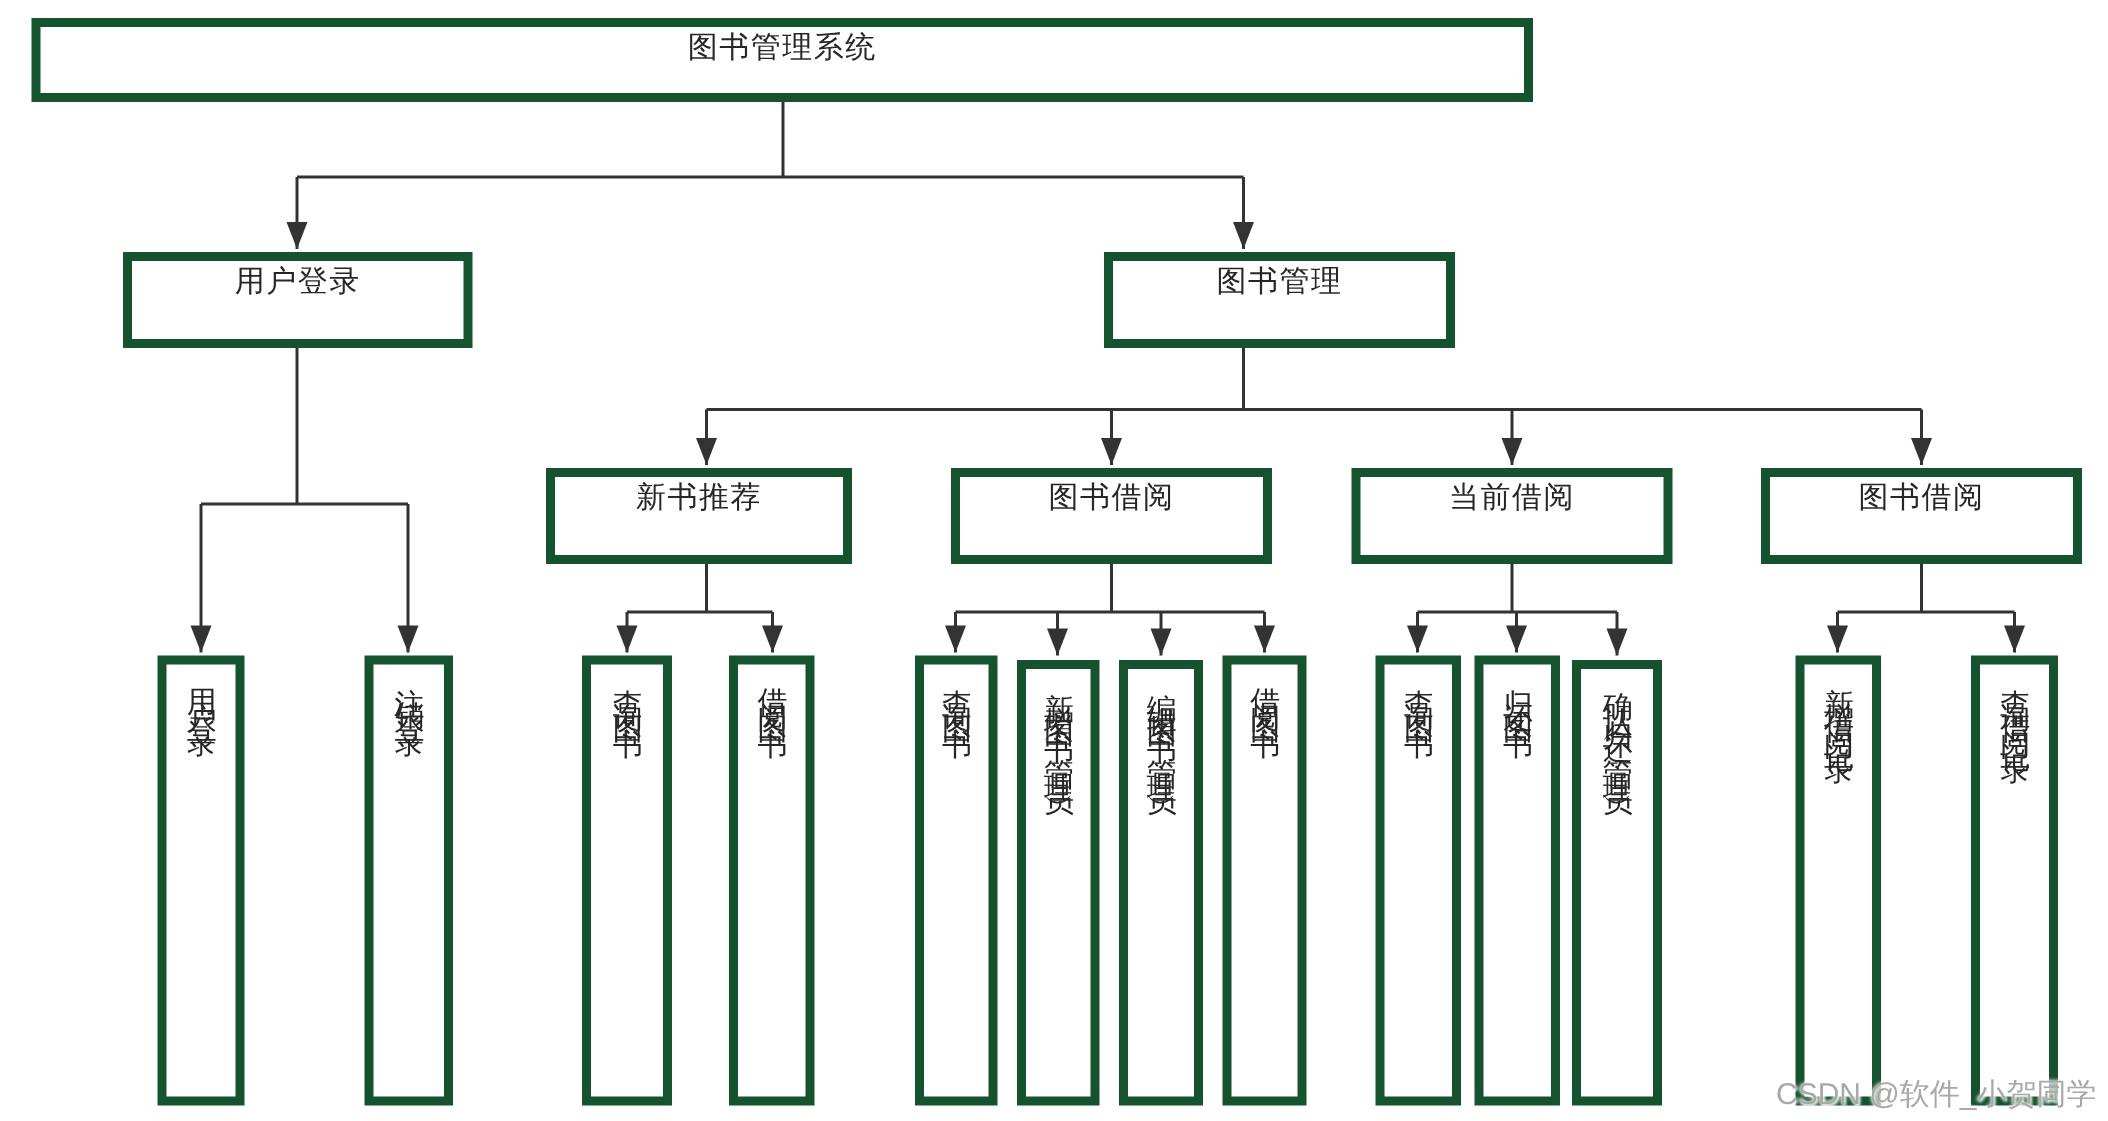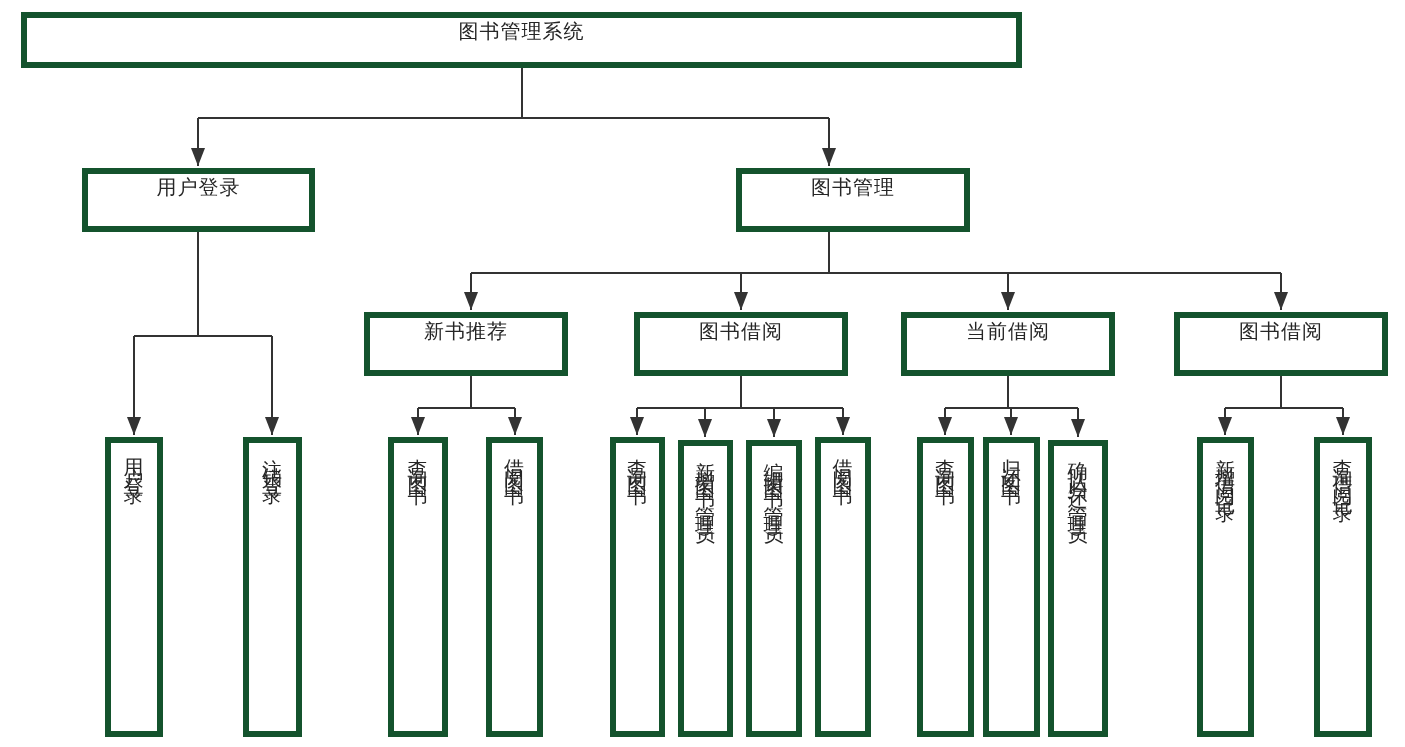--- a/index.html
+++ b/index.html
@@ -198,14 +198,15 @@
     <span class="vtext">确认归还（管理员）</span>
   </div>
 
   <div class="node v pos-br-add">
     <span class="vtext">新增借阅记录</span>
   </div>
   <div class="node v pos-br-query">
     <span class="vtext">查询借阅记录</span>
   </div>
 
+  <div id="watermark">CSDN @软件_小贺同学</div>
 
 </div>
 
 </body></html>

